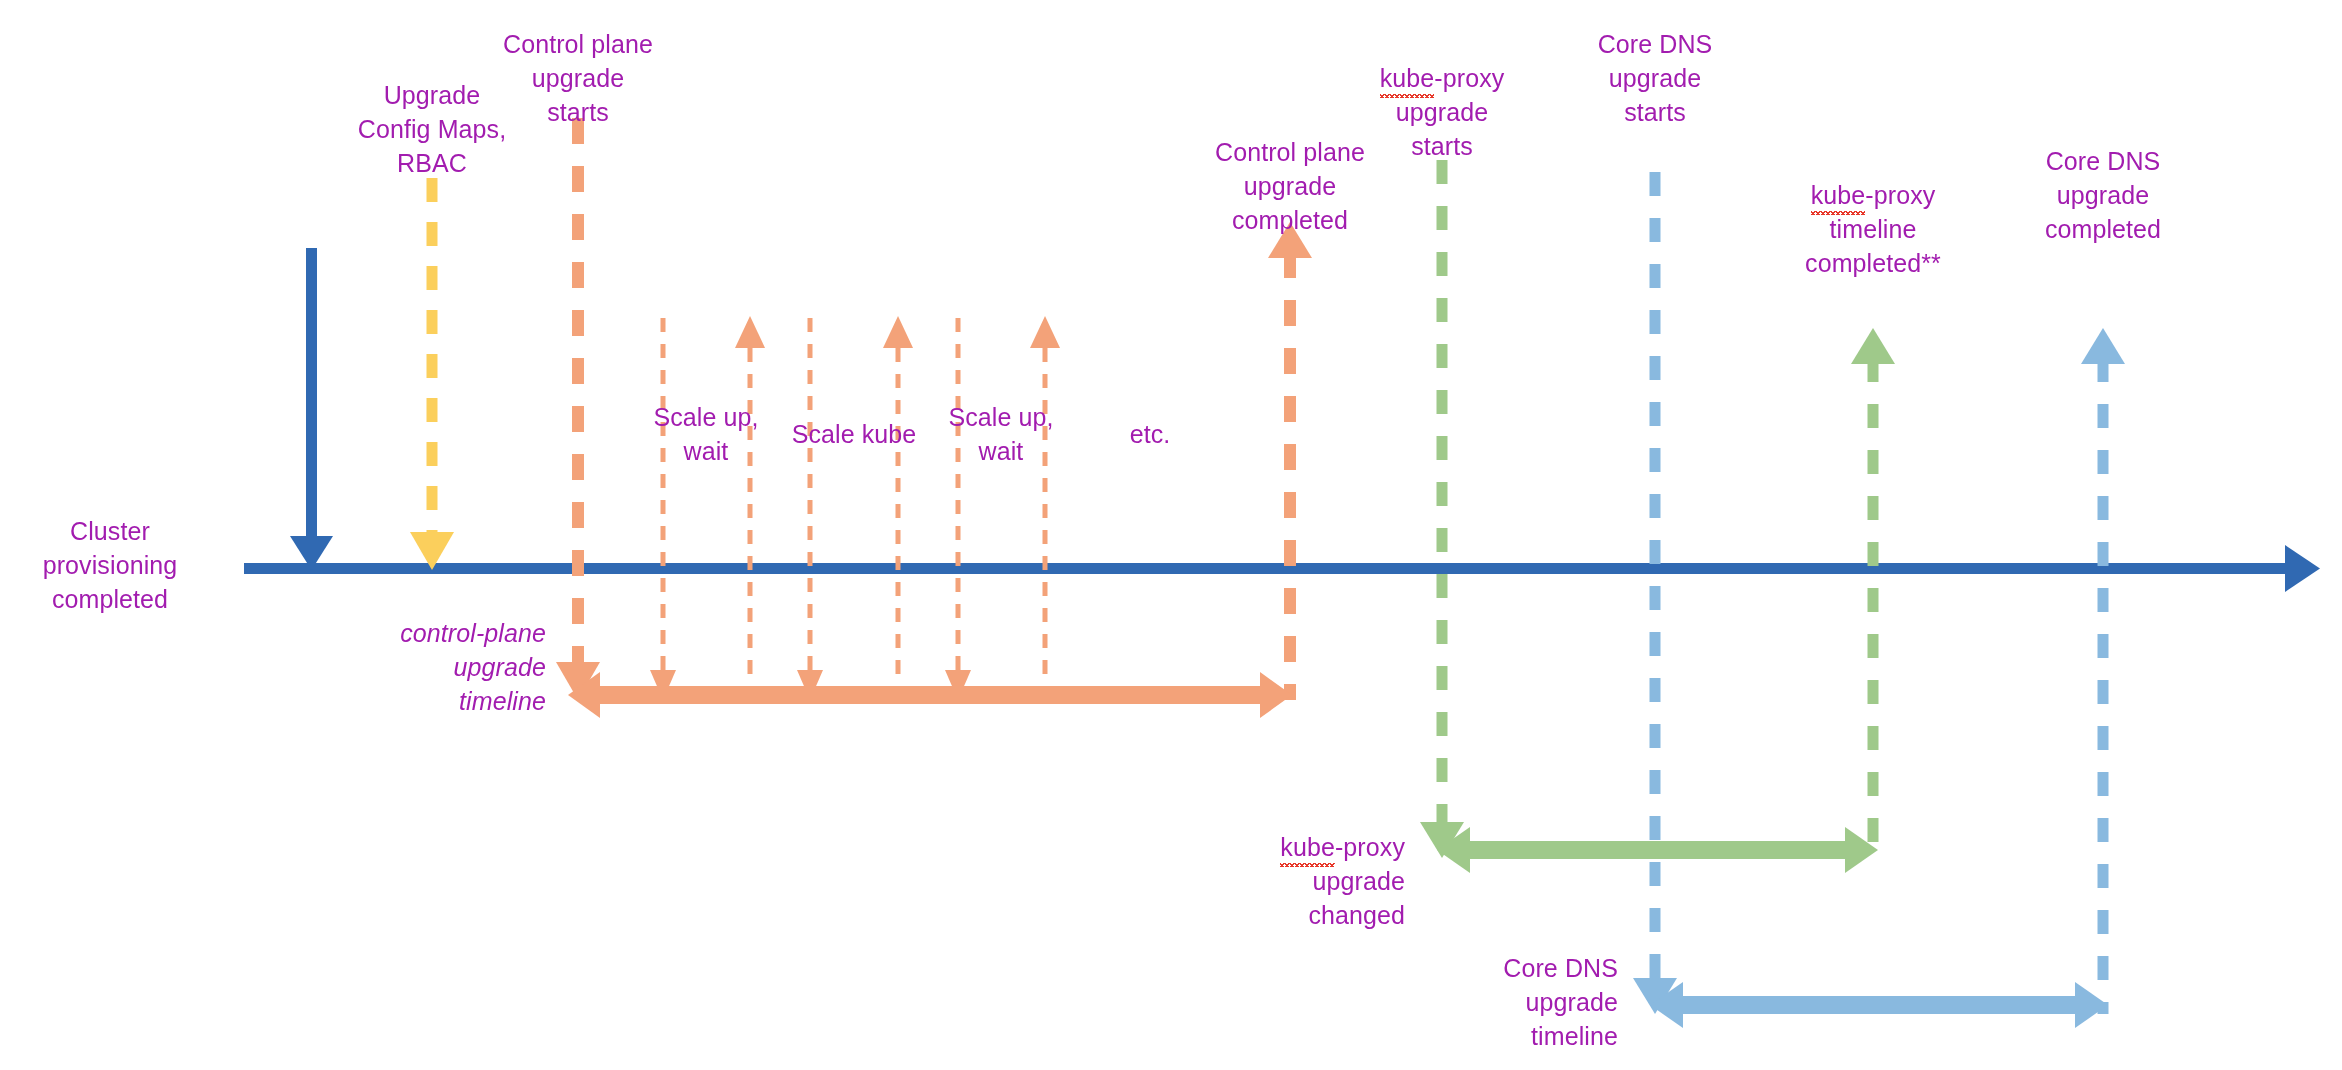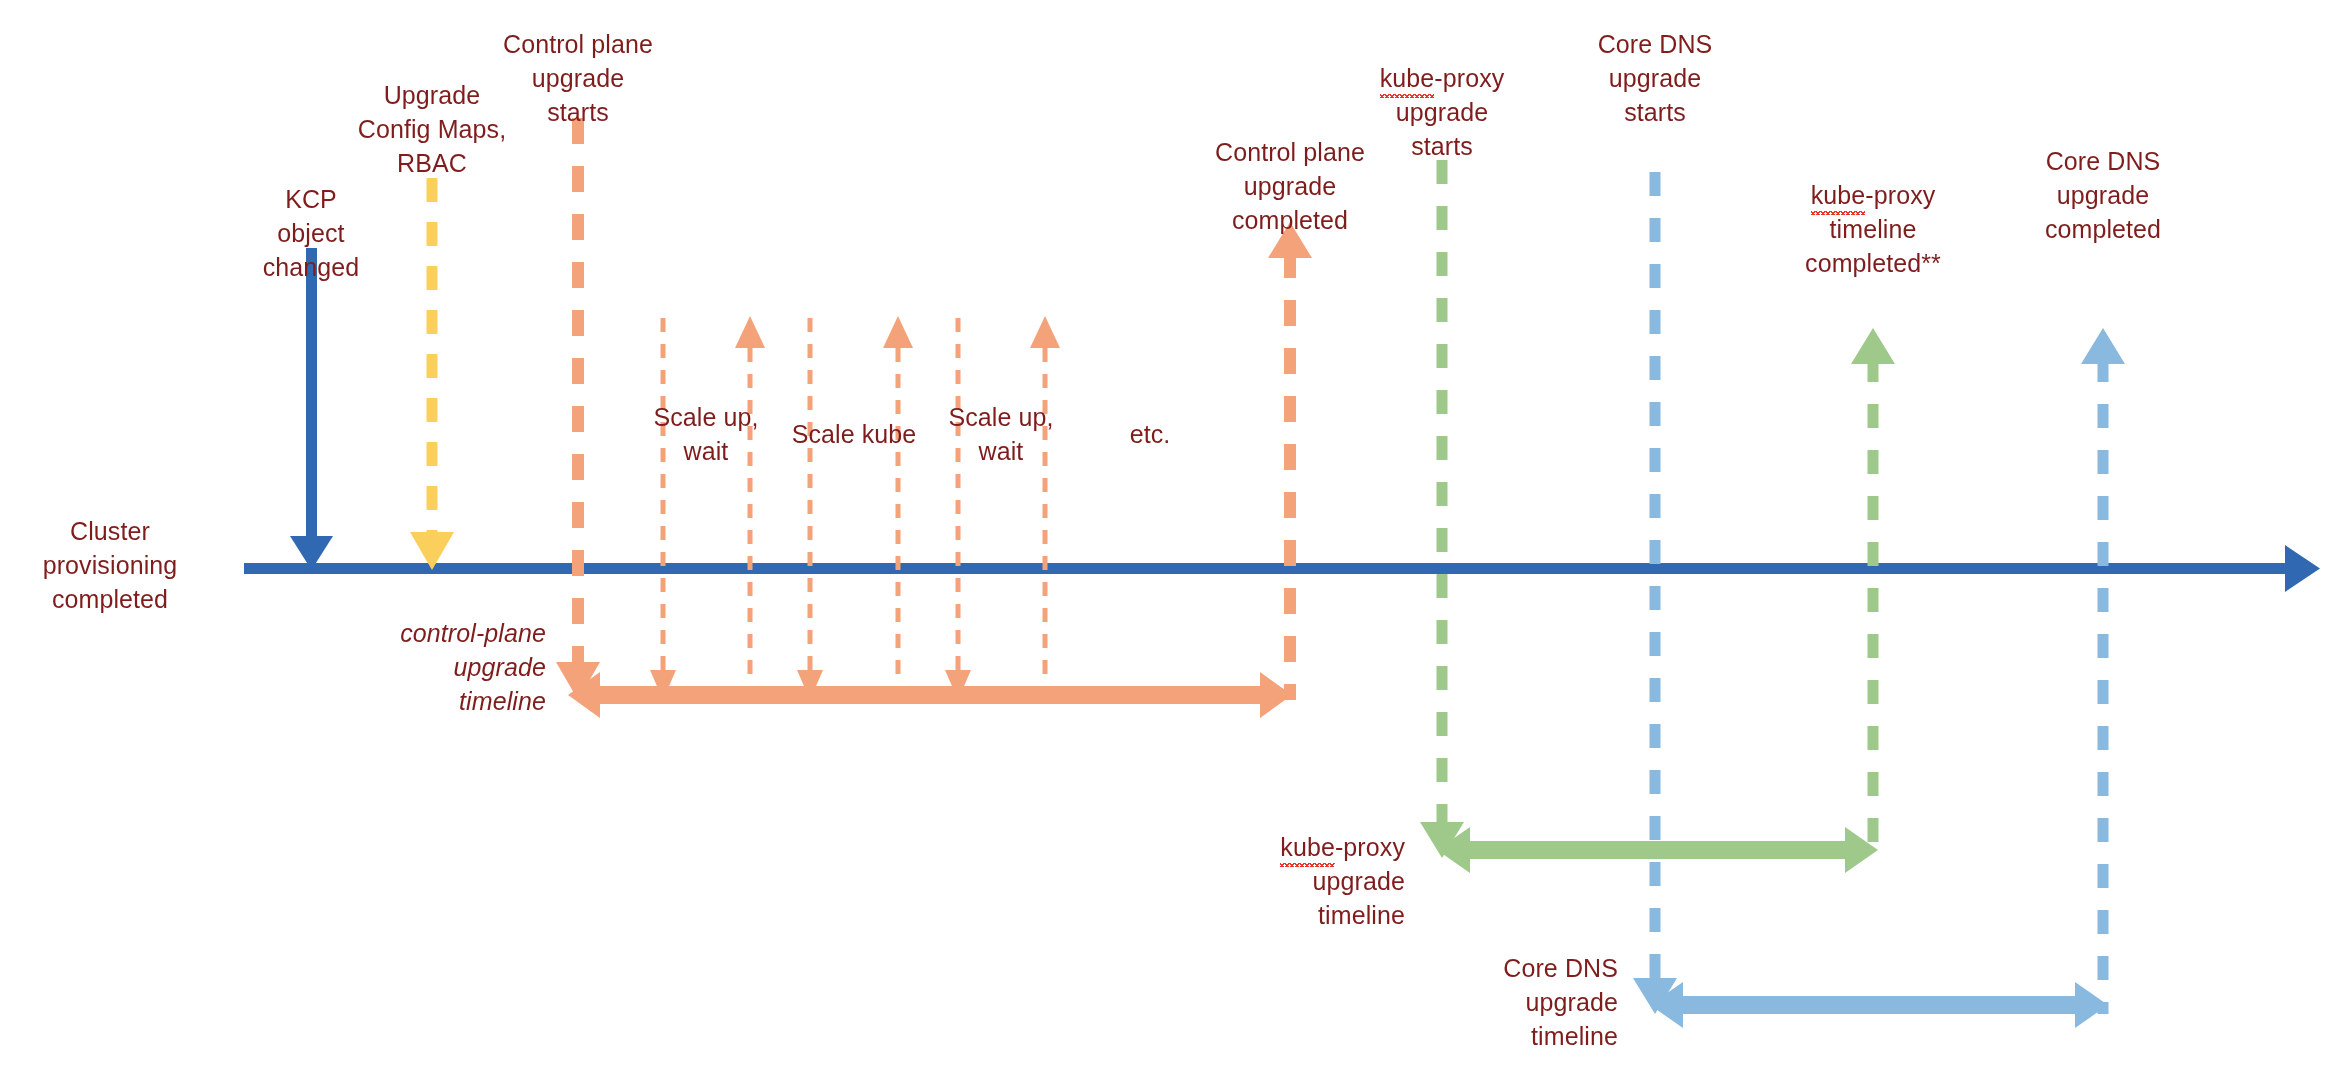--- a/index.html
+++ b/index.html
@@ -9,21 +9,21 @@
     color:#000000;
     overflow:hidden;
   }
   #stage{position:relative;width:2342px;height:1070px;background:#fff;}
   .lbl{
     position:absolute;
     font-size:25px;
     line-height:34px;
     text-align:center;
     white-space:pre-line;
-    color:#7f1d1d;
+    color:#a21caf;
     letter-spacing:0.1px;
   }
   .lbl.right{text-align:right;}
   .sq{
     
     position:relative;
     display:inline-block;
     text-align:center;
   }
   .sq::after{
@@ -125,23 +125,20 @@
       <polygon points="1683,982 1683,1028 1650,1005" fill="#89B9DF"></polygon>
       <polygon points="2075,982 2075,1028 2108,1005" fill="#89B9DF"></polygon>
     </g>
 
   </svg>
 
   <div class="lbl" style="left:0px; top:514px; width:220px;">Cluster
 provisioning
 completed</div>
 
-  <div class="lbl" style="left:211px; top:182px; width:200px;">KCP
-object
-changed</div>
 
   <div class="lbl" style="left:322px; top:78px; width:220px;">Upgrade
 Config Maps,
 RBAC</div>
 
   <div class="lbl" style="left:468px; top:27px; width:220px;">Control plane
 upgrade
 starts</div>
 
   <div class="lbl" style="left:1180px; top:135px; width:220px;">Control plane
@@ -178,20 +175,20 @@
 
   <div class="lbl" style="left:1090px; top:417px; width:120px;">etc.</div>
 
   <div class="lbl right" style="left:296px; top:616px; width:250px;font-style:italic;">control-plane
 upgrade
 timeline</div>
 
   <div class="lbl right" style="left:1155px; top:796px; width:250px;">
     <span class="sq">kube</span><span>-proxy
 upgrade
-timeline</span>
+changed</span>
   </div>
 
   <div class="lbl right" style="left:1368px; top:951px; width:250px;">Core DNS
 upgrade
 timeline</div>
 
 </div>
 
 </body></html>

